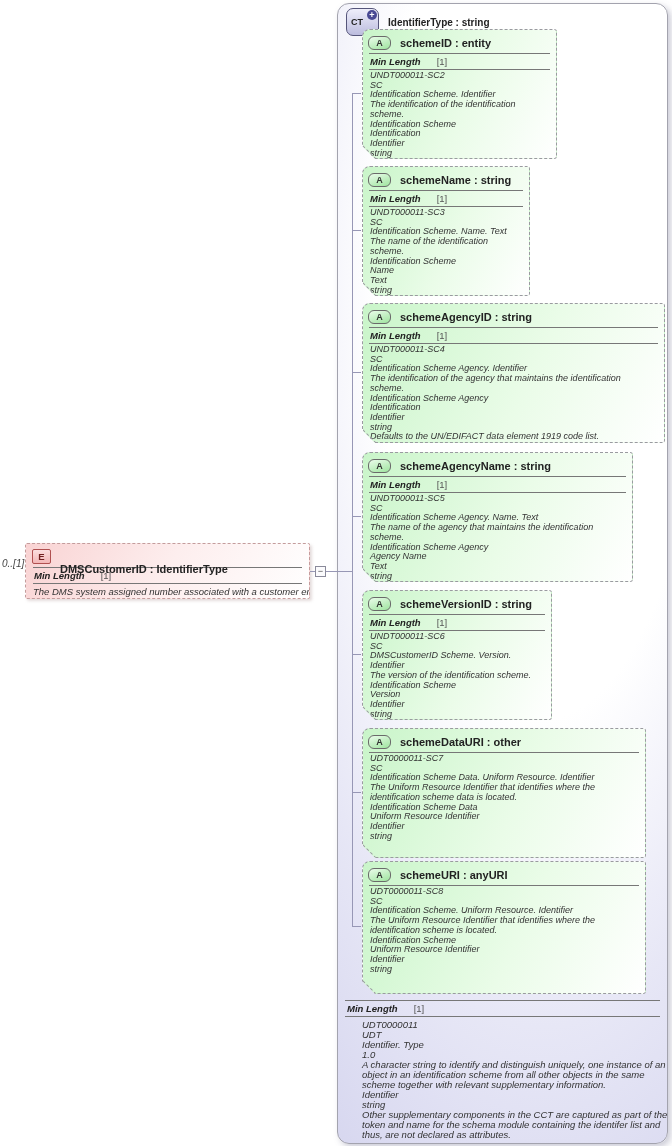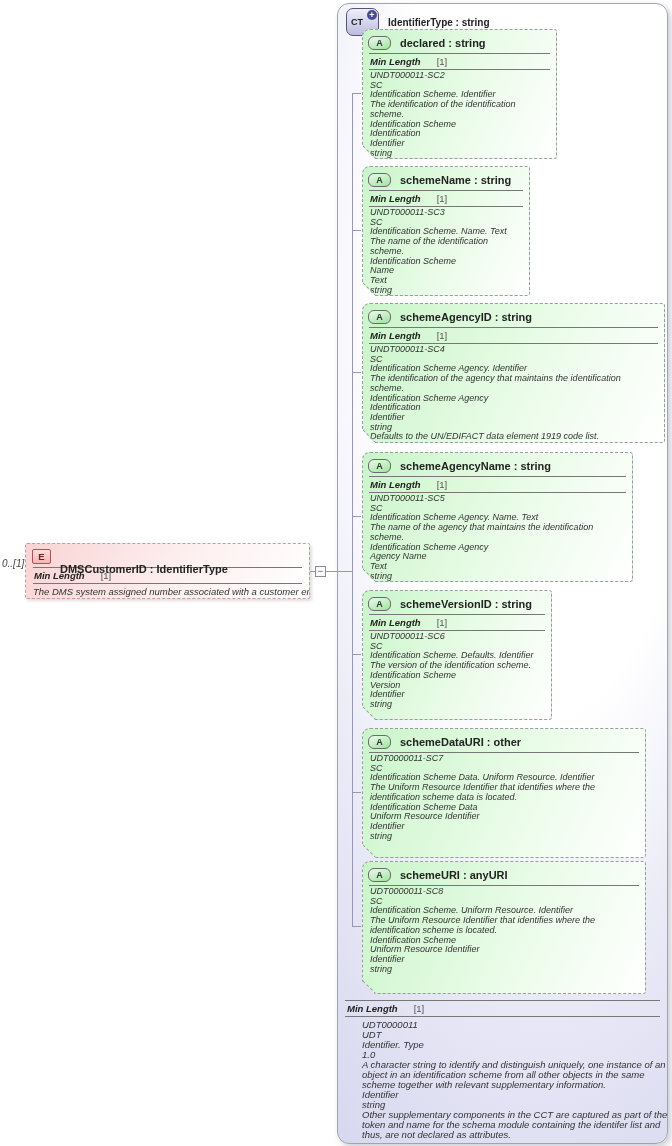--- a/index.html
+++ b/index.html
@@ -126,21 +126,21 @@
       <span class="ct-icon">
         <span>CT</span>
         <span class="ct-plus">+</span>
       </span>
       <span class="ct-title">IdentifierType : string</span>
     </div>
 
     <div class="attr-box" style="left:24px;top:25px;width:195px;height:130px;">
       <div class="attr-header">
         <span class="a-icon">A</span>
-        <span class="attr-title">declared : string</span>
+        <span class="attr-title">schemeID : entity</span>
       </div>
       <div class="sep"></div>
       <div class="facet-row">
         <span class="facet-name">Min Length</span>
         <span class="facet-value">[1]</span>
       </div>
       <div class="sep"></div>
       <div class="attr-annotation">UNDT000011-SC2
 SC
 Identification Scheme. Identifier
@@ -221,21 +221,21 @@
         <span class="attr-title">schemeVersionID : string</span>
       </div>
       <div class="sep"></div>
       <div class="facet-row">
         <span class="facet-name">Min Length</span>
         <span class="facet-value">[1]</span>
       </div>
       <div class="sep"></div>
       <div class="attr-annotation">UNDT000011-SC6
 SC
-Identification Scheme. Defaults. Identifier
+DMSCustomerID Scheme. Version. Identifier
 The version of the identification scheme.
 Identification Scheme
 Version
 Identifier
 string</div>
     </div>
 
     <div class="attr-box" style="left:24px;top:724px;width:284px;height:130px;">
       <div class="attr-header">
         <span class="a-icon">A</span>

